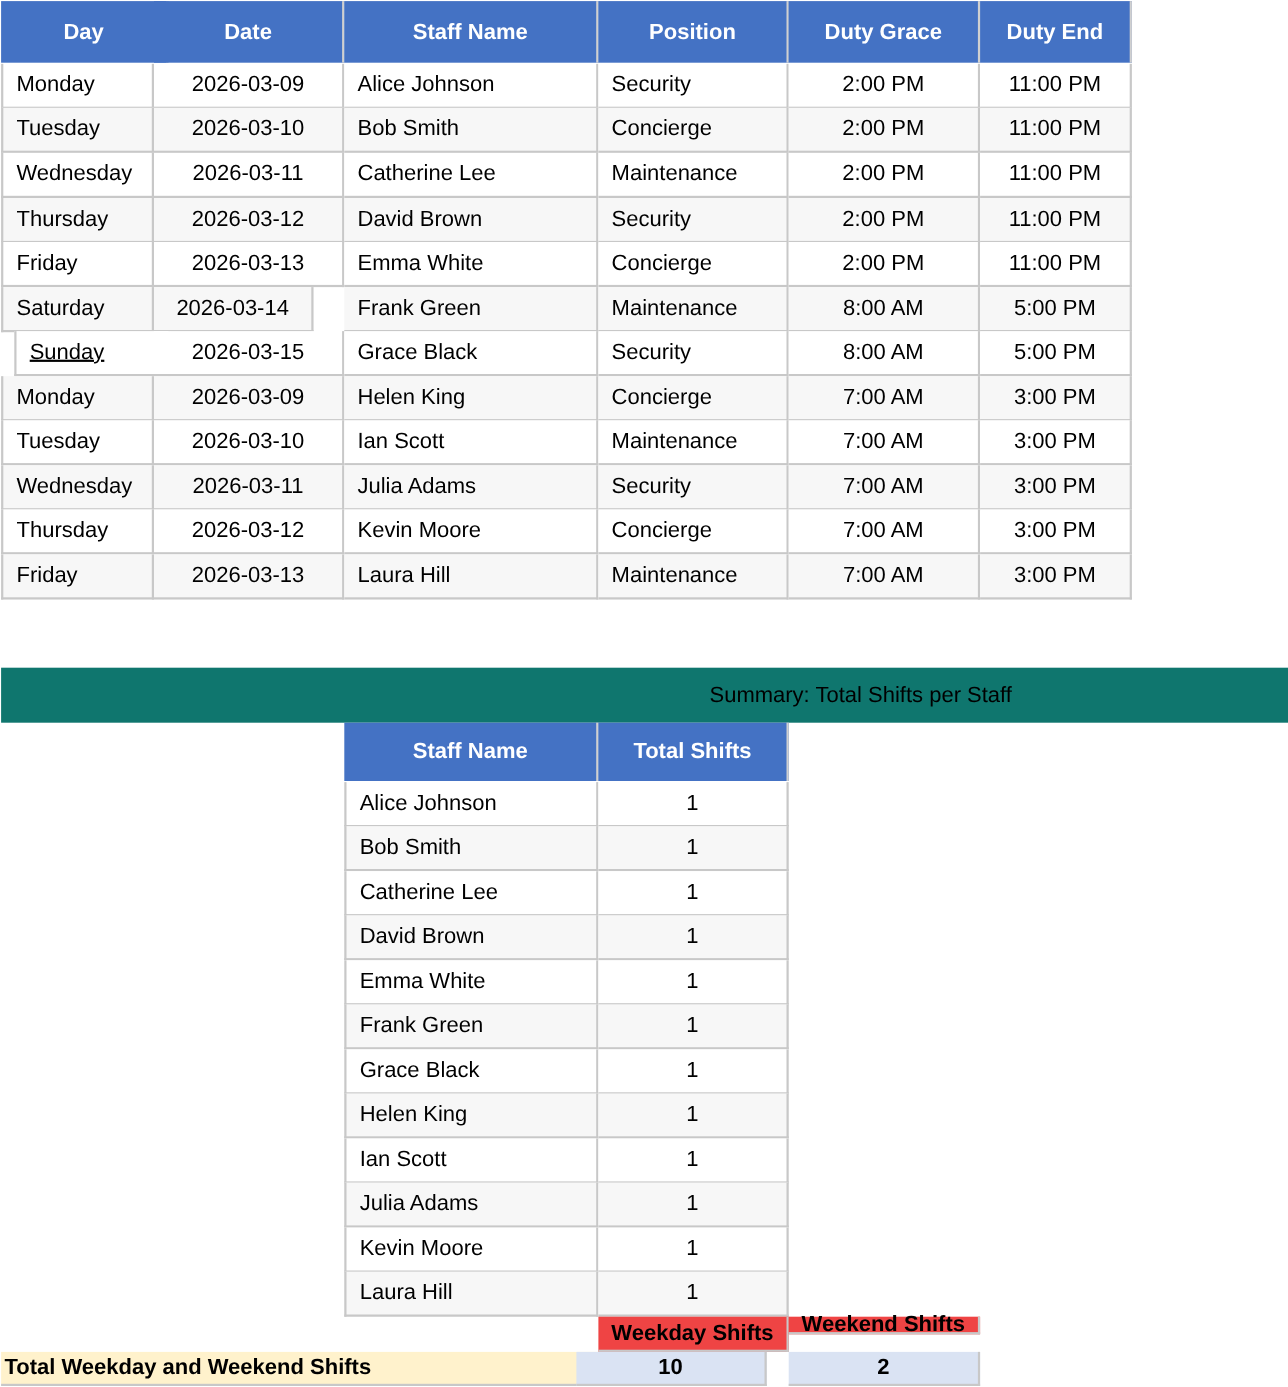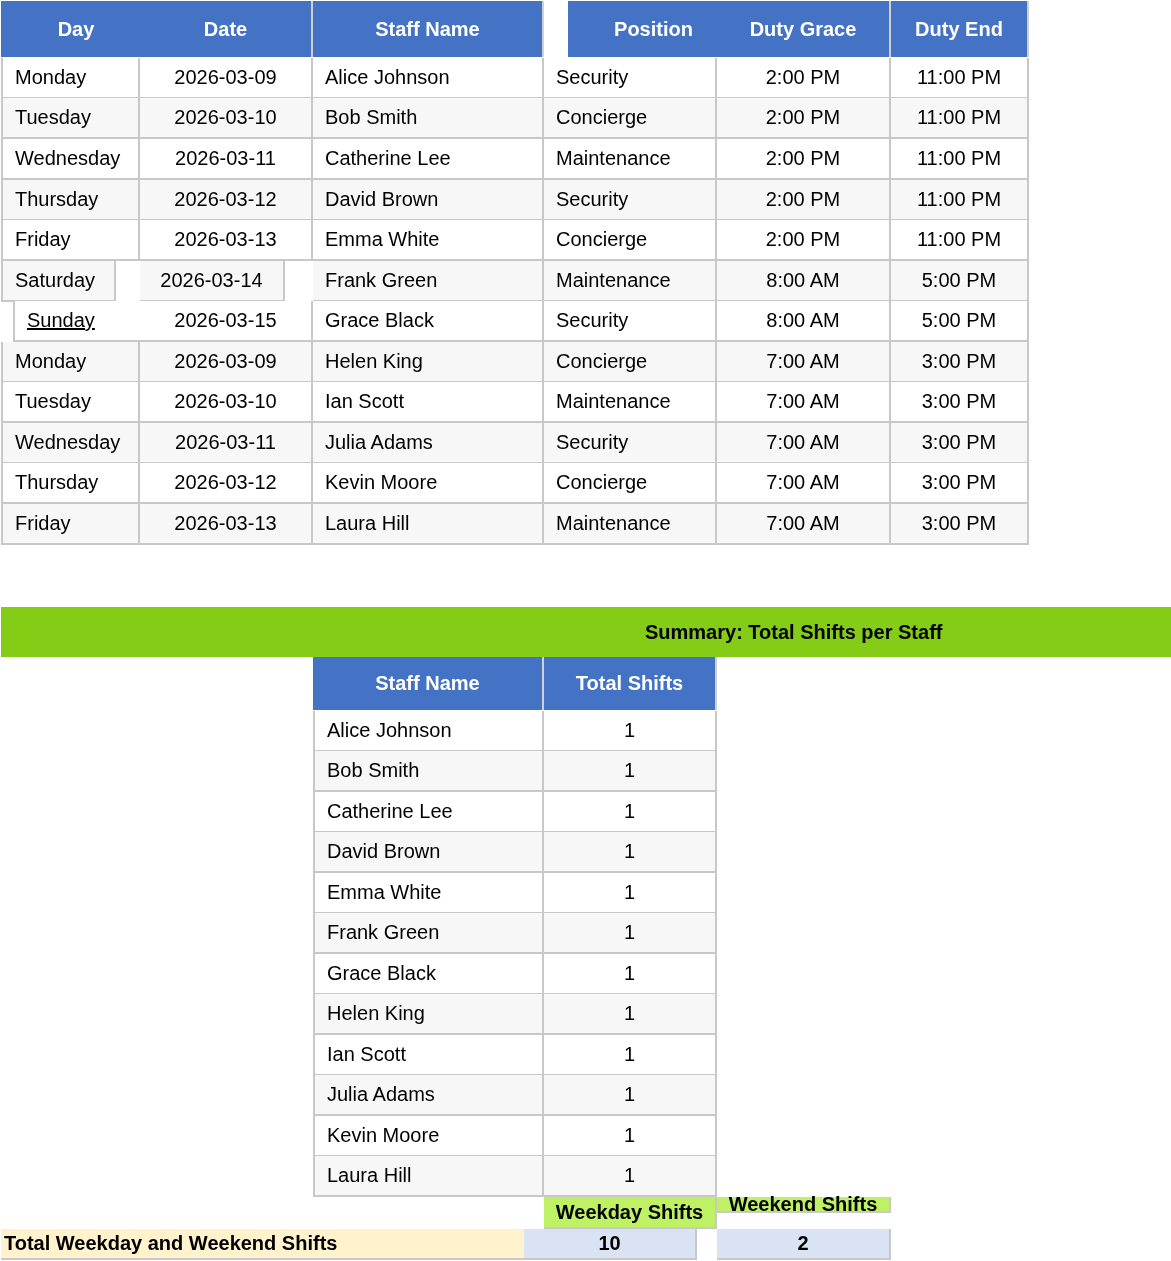--- a/index.html
+++ b/index.html
@@ -6,33 +6,33 @@
   body { width:1171px; height:1261px; position:relative; overflow:hidden;
          font-family:"Liberation Sans", "DejaVu Sans", sans-serif; font-size:20px; color:#000; }
   .abs { position:absolute; box-sizing:border-box; }
   .hdr { background:#4472c4; color:#ffffff; font-weight:bold; display:flex; align-items:center; justify-content:center;
          border-right:2px solid #d0d0d0; }
   .cell { display:flex; align-items:center; border-right:2px solid #c8c8c8; border-bottom:2px solid #c8c8c8; white-space:nowrap; overflow:hidden; }
   .cell.left { justify-content:flex-start; padding-left:12px; }
   .cell.center { justify-content:center; }
   .row-even { background:#ffffff; }
   .row-odd { background:#f7f7f7; }
-  .summary-bar { background:#84cc16; font-weight:bold; display:flex; align-items:center; }
-  .sub-hdr { background:#bef264; font-weight:bold; display:flex; align-items:center; justify-content:center; border-right:2px solid #c8c8c8; border-bottom:2px solid #c8c8c8; }
+  .summary-bar { background:#0f766e; font-weight:normal; display:flex; align-items:center; }
+  .sub-hdr { background:#ef4444; font-weight:bold; display:flex; align-items:center; justify-content:center; border-right:2px solid #c8c8c8; border-bottom:2px solid #c8c8c8; }
   .total-label { background:#fff2cc; font-weight:bold; display:flex; align-items:center; padding-left:3px; border-bottom:2px solid #c8c8c8; }
   .total-val { background:#dae3f3; font-weight:bold; display:flex; align-items:center; justify-content:center; border-right:2px solid #c8c8c8; border-bottom:2px solid #c8c8c8; }
 </style>
 </head>
 <body>
 
 <div id="schedule">
     <div class="abs hdr" style="left: 1px; top: 1px; width: 152px; height: 56px;">Day</div>
     <div class="abs hdr" style="left: 140px; top: 1px; width: 173px; height: 56px;">Date</div>
     <div class="abs hdr" style="left: 313px; top: 1px; width: 231px; height: 56px;">Staff Name</div>
-    <div class="abs hdr" style="left: 568px; top: 1px; width: 173px; height: 56px;">Position</div>
+    <div class="abs hdr" style="left: 544px; top: 1px; width: 173px; height: 56px;">Position</div>
     <div class="abs hdr" style="left: 717px; top: 1px; width: 174px; height: 56px;">Duty Grace</div>
     <div class="abs hdr" style="left: 891px; top: 1px; width: 138px; height: 56px;">Duty End</div>
     <div>
       <div class="abs cell left row-even" style="left: 1px; top: 58px; width: 139px; height: 41px; border-left: 2px solid rgb(200, 200, 200);">Monday</div>
       <div class="abs cell center row-even" style="left: 140px; top: 58px; width: 173px; height: 41px;">2026-03-09</div>
       <div class="abs cell left row-even" style="left: 313px; top: 58px; width: 231px; height: 41px;">Alice Johnson</div>
       <div class="abs cell left row-even" style="left: 544px; top: 58px; width: 173px; height: 41px;">Security</div>
       <div class="abs cell center row-even" style="left: 717px; top: 58px; width: 174px; height: 41px;">2:00 PM</div>
       <div class="abs cell center row-even" style="left: 891px; top: 58px; width: 138px; height: 41px;">11:00 PM</div>
     </div>
@@ -62,21 +62,21 @@
     </div>
     <div>
       <div class="abs cell left row-even" style="left: 1px; top: 220px; width: 139px; height: 41px; border-left: 2px solid rgb(200, 200, 200);">Friday</div>
       <div class="abs cell center row-even" style="left: 140px; top: 220px; width: 173px; height: 41px;">2026-03-13</div>
       <div class="abs cell left row-even" style="left: 313px; top: 220px; width: 231px; height: 41px;">Emma White</div>
       <div class="abs cell left row-even" style="left: 544px; top: 220px; width: 173px; height: 41px;">Concierge</div>
       <div class="abs cell center row-even" style="left: 717px; top: 220px; width: 174px; height: 41px;">2:00 PM</div>
       <div class="abs cell center row-even" style="left: 891px; top: 220px; width: 138px; height: 41px;">11:00 PM</div>
     </div>
     <div>
-      <div class="abs cell left row-odd" style="left: 1px; top: 261px; width: 115px; height: 41px; border-left: 2px solid rgb(200, 200, 200);">Saturday</div>
+      <div class="abs cell left row-odd" style="left: 1px; top: 261px; width: 139px; height: 41px; border-left: 2px solid rgb(200, 200, 200);">Saturday</div>
       <div class="abs cell center row-odd" style="left: 140px; top: 261px; width: 145px; height: 41px;">2026-03-14</div>
       <div class="abs cell left row-odd" style="left: 313px; top: 261px; width: 231px; height: 41px;">Frank Green</div>
       <div class="abs cell left row-odd" style="left: 544px; top: 261px; width: 173px; height: 41px;">Maintenance</div>
       <div class="abs cell center row-odd" style="left: 717px; top: 261px; width: 174px; height: 41px;">8:00 AM</div>
       <div class="abs cell center row-odd" style="left: 891px; top: 261px; width: 138px; height: 41px;">5:00 PM</div>
     </div>
     <div>
       <div class="abs cell left row-even" style="left: 13px; top: 301px; width: 142px; height: 41px; border-left: 2px solid rgb(200, 200, 200); text-decoration: underline;">Sunday</div>
       <div class="abs cell center row-even" style="left: 140px; top: 301px; width: 173px; height: 41px;">2026-03-15</div>
       <div class="abs cell left row-even" style="left: 313px; top: 301px; width: 231px; height: 41px;">Grace Black</div>

